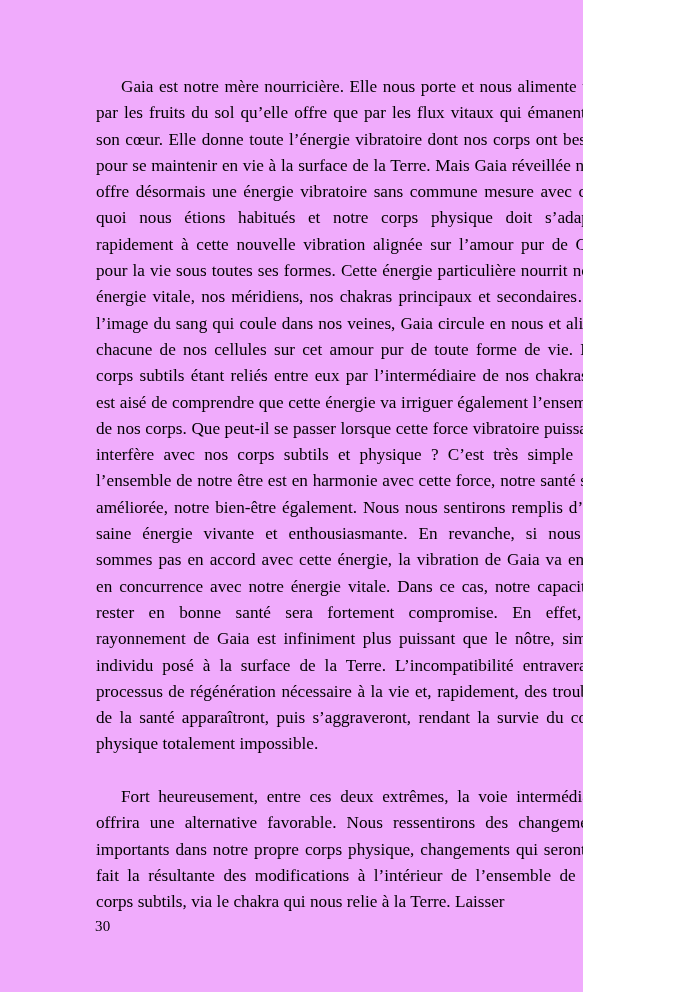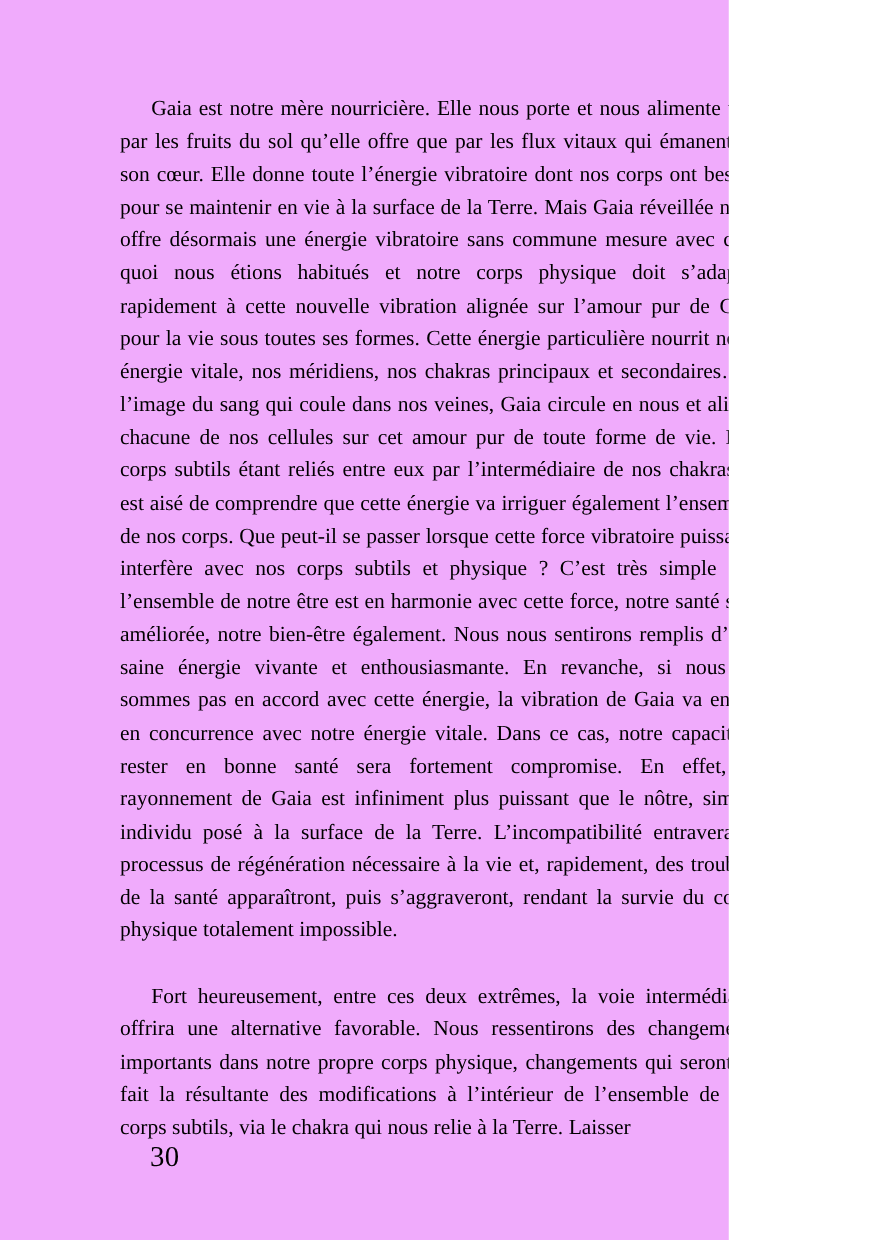--- a/index.html
+++ b/index.html
@@ -37,24 +37,23 @@
     margin-top: 26.3px;
   }
   
   .para.continues {
     text-align-last: left;
   }
   .page-number {
     position: absolute;
     left: 95px;
     top: 915px;
-    font-size: 23px;
+    font-size: 15px;
     line-height: 22px;
     letter-spacing: 0.2px;
-    margin-left: 25px;
   }
 </style>
 </head>
 <body>
 
 <div class="page">
 
   <div class="text-block">
     <p class="para">Gaia est notre mère nourricière. Elle nous porte et nous alimente tant par les fruits du sol qu’elle offre que par les flux vitaux qui émanent de son cœur. Elle donne toute l’énergie vibratoire dont nos corps ont besoin pour se maintenir en vie à la surface de la Terre. Mais Gaia réveillée nous offre désormais une énergie vibratoire sans commune mesure avec ce à quoi nous étions habitués et notre corps physique doit s’adapter rapidement à cette nouvelle vibration alignée sur l’amour pur de Gaia pour la vie sous toutes ses formes. Cette énergie particulière nourrit notre énergie vitale, nos méridiens, nos chakras principaux et secondaires… à l’image du sang qui coule dans nos veines, Gaia circule en nous et aligne chacune de nos cellules sur cet amour pur de toute forme de vie. Nos corps subtils étant reliés entre eux par l’intermédiaire de nos chakras, il est aisé de comprendre que cette énergie va irriguer également l’ensemble de nos corps. Que peut-il se passer lorsque cette force vibratoire puissante interfère avec nos corps subtils et physique ? C’est très simple : si l’ensemble de notre être est en harmonie avec cette force, notre santé sera améliorée, notre bien-être également. Nous nous sentirons remplis d’une saine énergie vivante et enthousiasmante. En revanche, si nous ne sommes pas en accord avec cette énergie, la vibration de Gaia va entrer en concurrence avec notre énergie vitale. Dans ce cas, notre capacité à rester en bonne santé sera fortement compromise. En effet, le rayonnement de Gaia est infiniment plus puissant que le nôtre, simple individu posé à la surface de la Terre. L’incompatibilité entravera le processus de régénération nécessaire à la vie et, rapidement, des troubles de la santé apparaîtront, puis s’aggraveront, rendant la survie du corps physique totalement impossible.</p>
     <p class="para continues">Fort heureusement, entre ces deux extrêmes, la voie intermédiaire offrira une alternative favorable. Nous ressentirons des changements importants dans notre propre corps physique, changements qui seront en fait la résultante des modifications à l’intérieur de l’ensemble de nos corps subtils, via le chakra qui nous relie à la Terre. Laisser</p>

